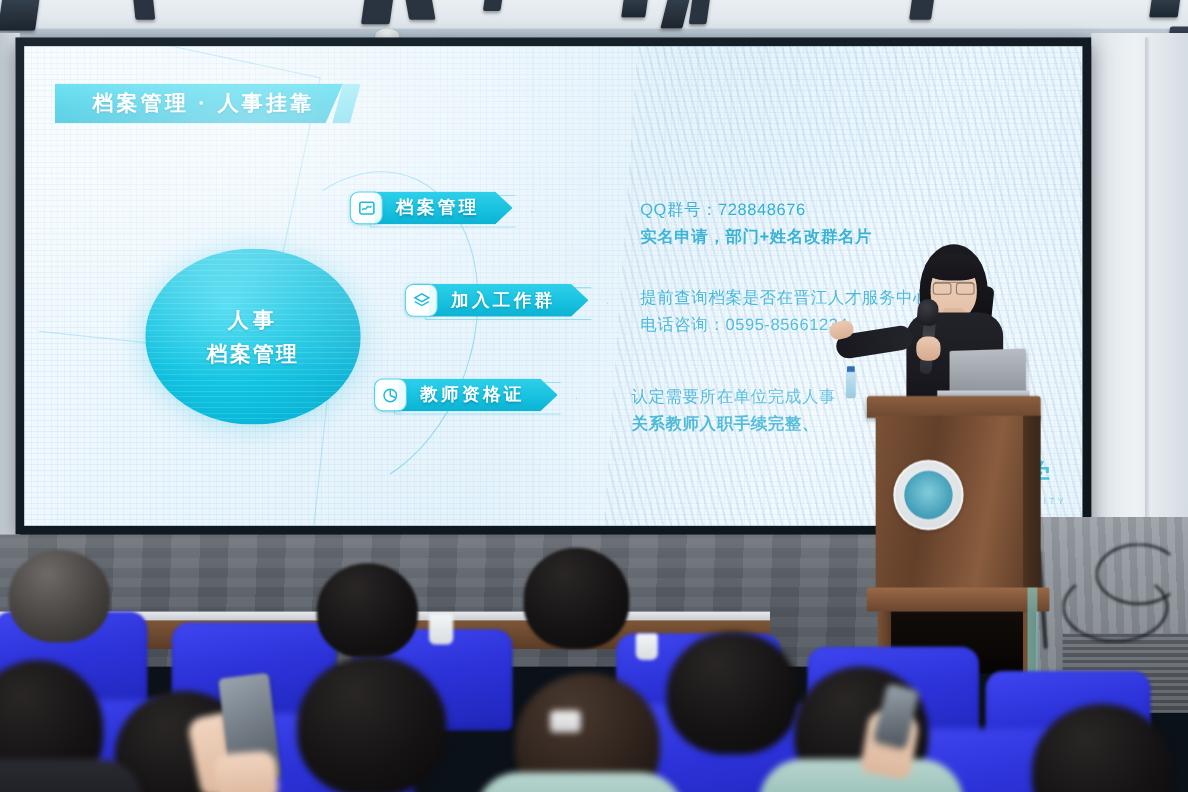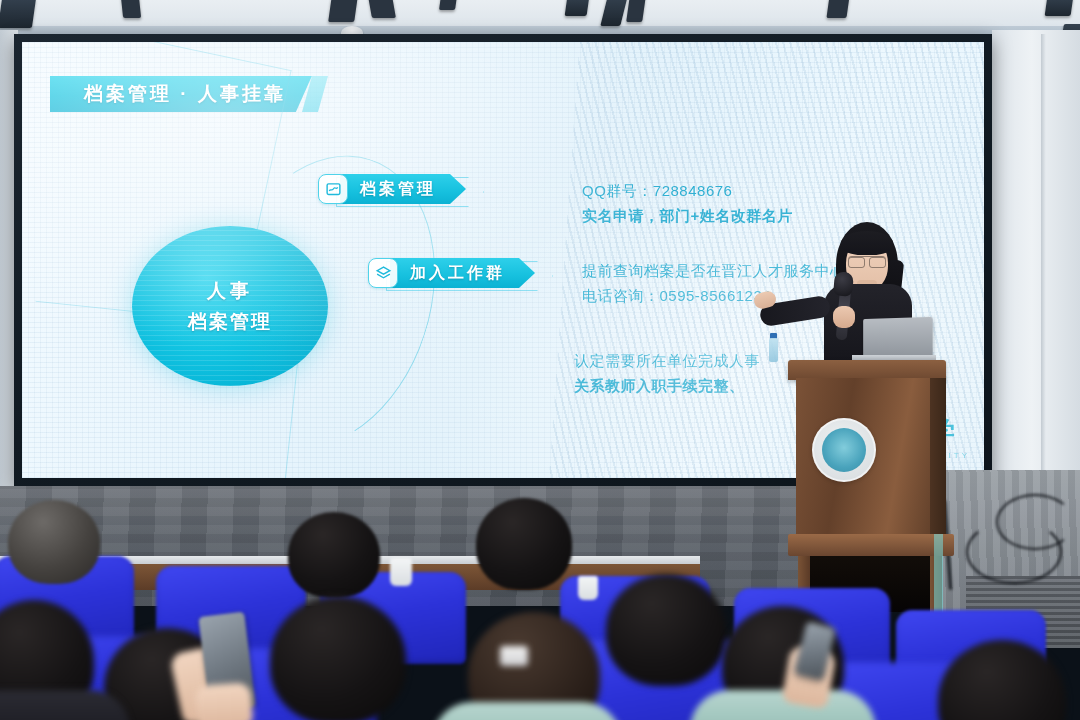--- a/index.html
+++ b/index.html
@@ -474,20 +474,30 @@
         <div class="node-icon">
           <svg width="17" height="17" viewBox="0 0 24 24" fill="none" stroke="#1fbadc" stroke-width="1.9">
             <path d="M12 3L3 8l9 5 9-5-9-5z"></path>
             <path d="M3 13l9 5 9-5"></path>
           </svg>
         </div>
         <div class="node-ghost"></div>
         <div class="node-pill">加入工作群</div>
       </div>
 
+      <div class="node" style="left:318px; top:302px;">
+        <div class="node-icon">
+          <svg width="17" height="17" viewBox="0 0 24 24" fill="none" stroke="#1fbadc" stroke-width="1.9">
+            <circle cx="11" cy="12" r="8"></circle>
+            <path d="M11 12V4M11 12l7 3"></path>
+          </svg>
+        </div>
+        <div class="node-ghost"></div>
+        <div class="node-pill">教师资格证</div>
+      </div>
 
       <div class="note" style="left:560px; top:136px;">
         <div>QQ群号：728848676</div>
         <div class="lead">实名申请，部门+姓名改群名片</div>
       </div>
 
       <div class="note" style="left:560px; top:216px;">
         <div>提前查询档案是否在晋江人才服务中心</div>
         <div>电话咨询：0595-85661234</div>
       </div>

